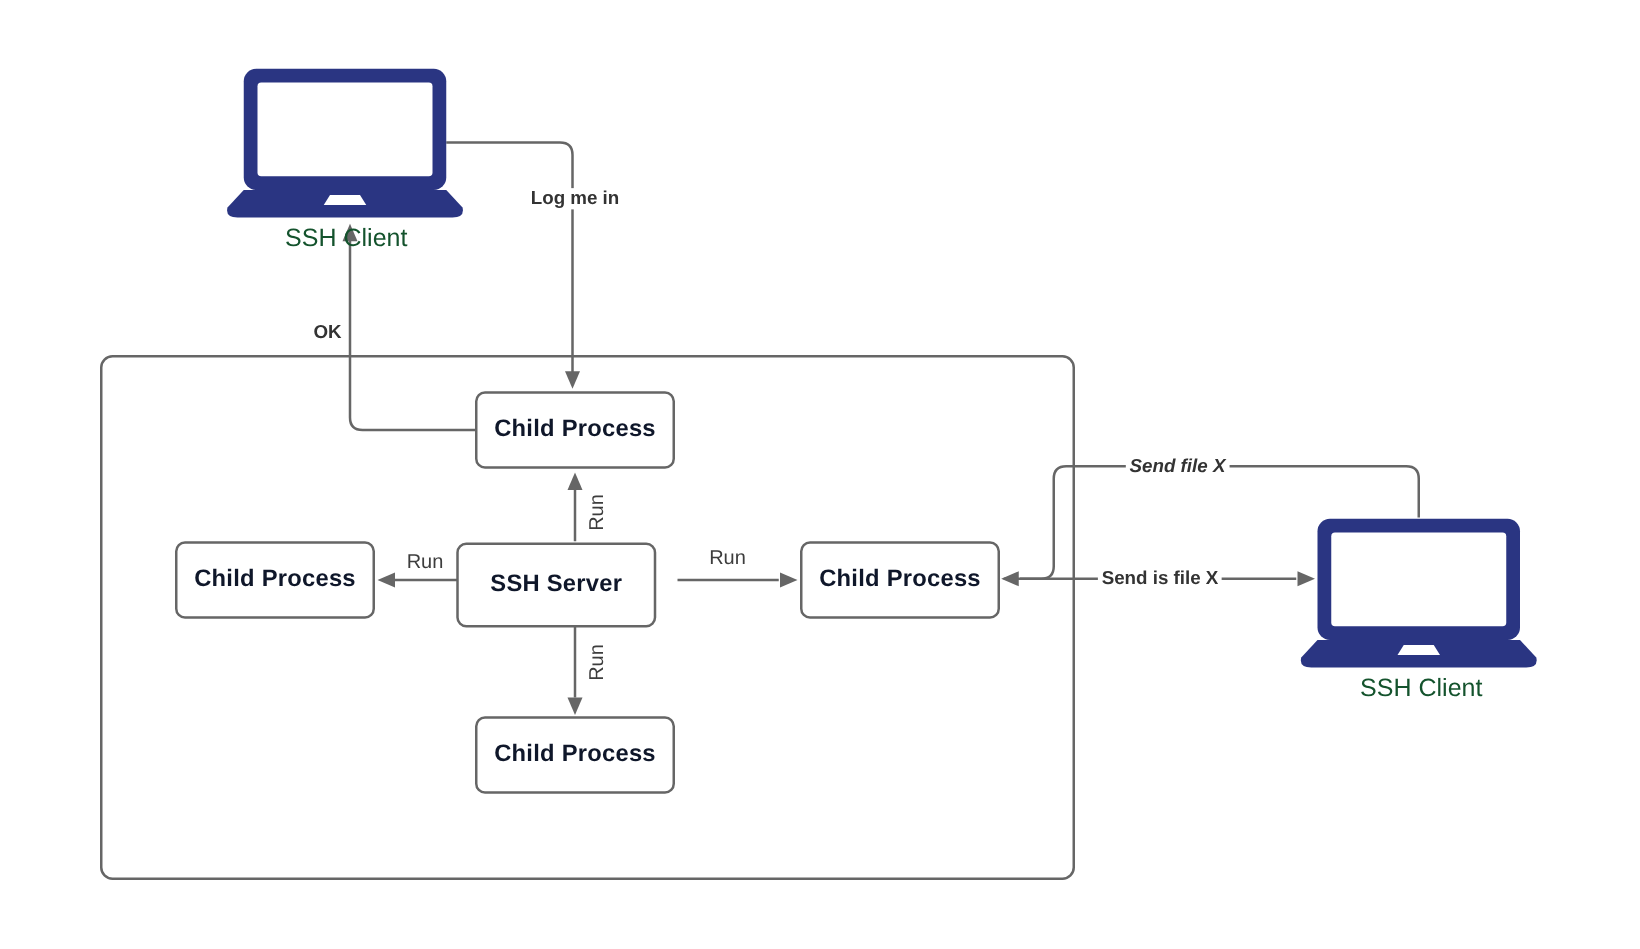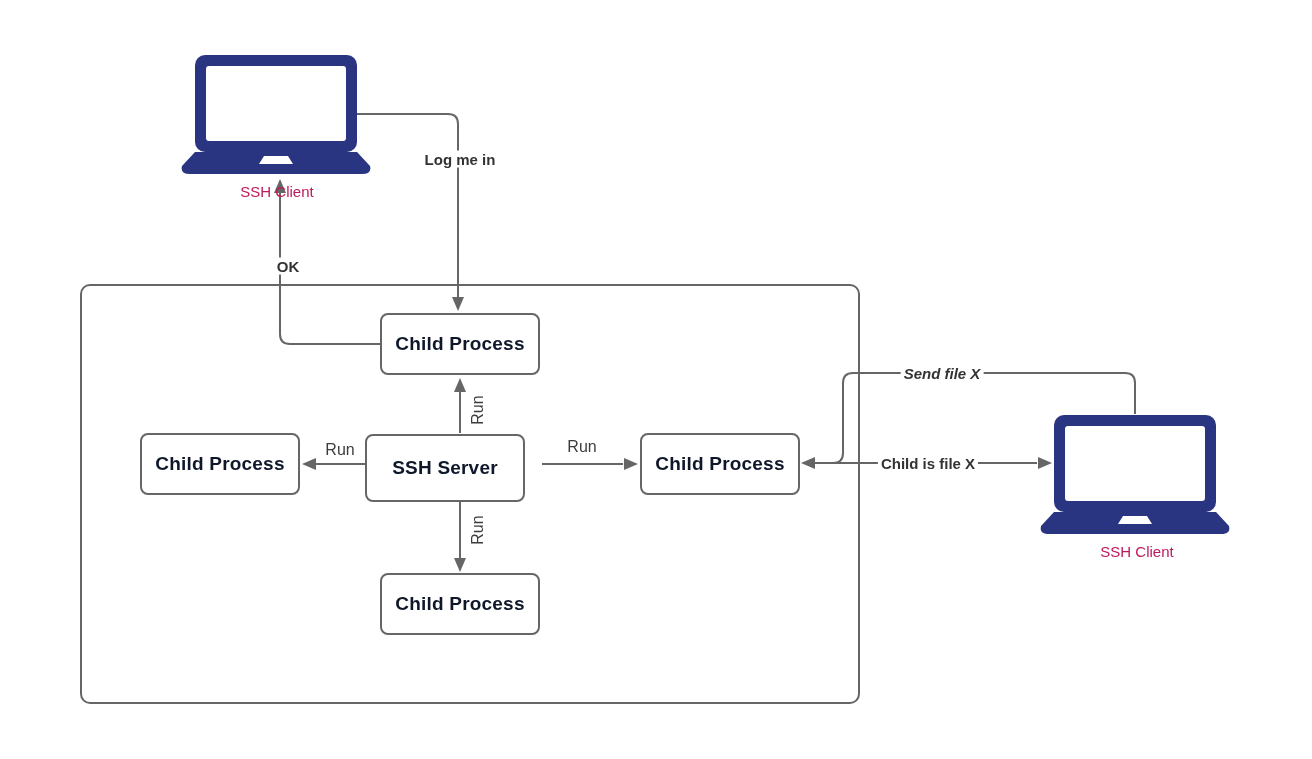--- a/index.html
+++ b/index.html
@@ -63,22 +63,22 @@
     background: #ffffff;
     padding: 0 2px;
     white-space: nowrap;
   }
   .run-label.vertical {
     transform: translate(-50%, -50%) rotate(-90deg);
   }
   .device-label {
     position: absolute;
     transform: translate(-50%, -50%);
-    font-size: 15px;
-    color: #be185d;
+    font-size: 20px;
+    color: #14532d;
     white-space: nowrap;
   }
   .laptop {
     position: absolute;
   }
 </style>
 </head>
 <body>
 
 <div class="canvas">
@@ -149,27 +149,27 @@
   <div class="node" style="left:140px; top:433px; width:160px; height:62px;">Child Process</div>
 
   <div class="node" style="left:365px; top:434px; width:160px; height:68px;">SSH Server</div>
 
   <div class="node" style="left:640px; top:433px; width:160px; height:62px;">Child Process</div>
 
   <div class="node" style="left:380px; top:573px; width:160px; height:62px;">Child Process</div>
 
   <div class="edge-label" style="left:460px; top:159px;">Log me in</div>
 
-  <div class="edge-label" style="left:288px; top:266px;">OK</div>
+  <div class="edge-label" style="left:262px; top:266px;">OK</div>
 
   <div class="run-label vertical" style="left:478px; top:410px;">Run</div>
 
   <div class="run-label vertical" style="left:478px; top:530px;">Run</div>
 
   <div class="run-label" style="left:340px; top:450px;">Run</div>
 
   <div class="run-label" style="left:582px; top:447px;">Run</div>
 
   <div class="edge-label" style="left:942px; top:373px;font-style:italic;">Send file X</div>
 
-  <div class="edge-label" style="left:928px; top:463px;">Child is file X</div>
+  <div class="edge-label" style="left:928px; top:463px;">Send is file X</div>
 
 </div>
 
 </body></html>

